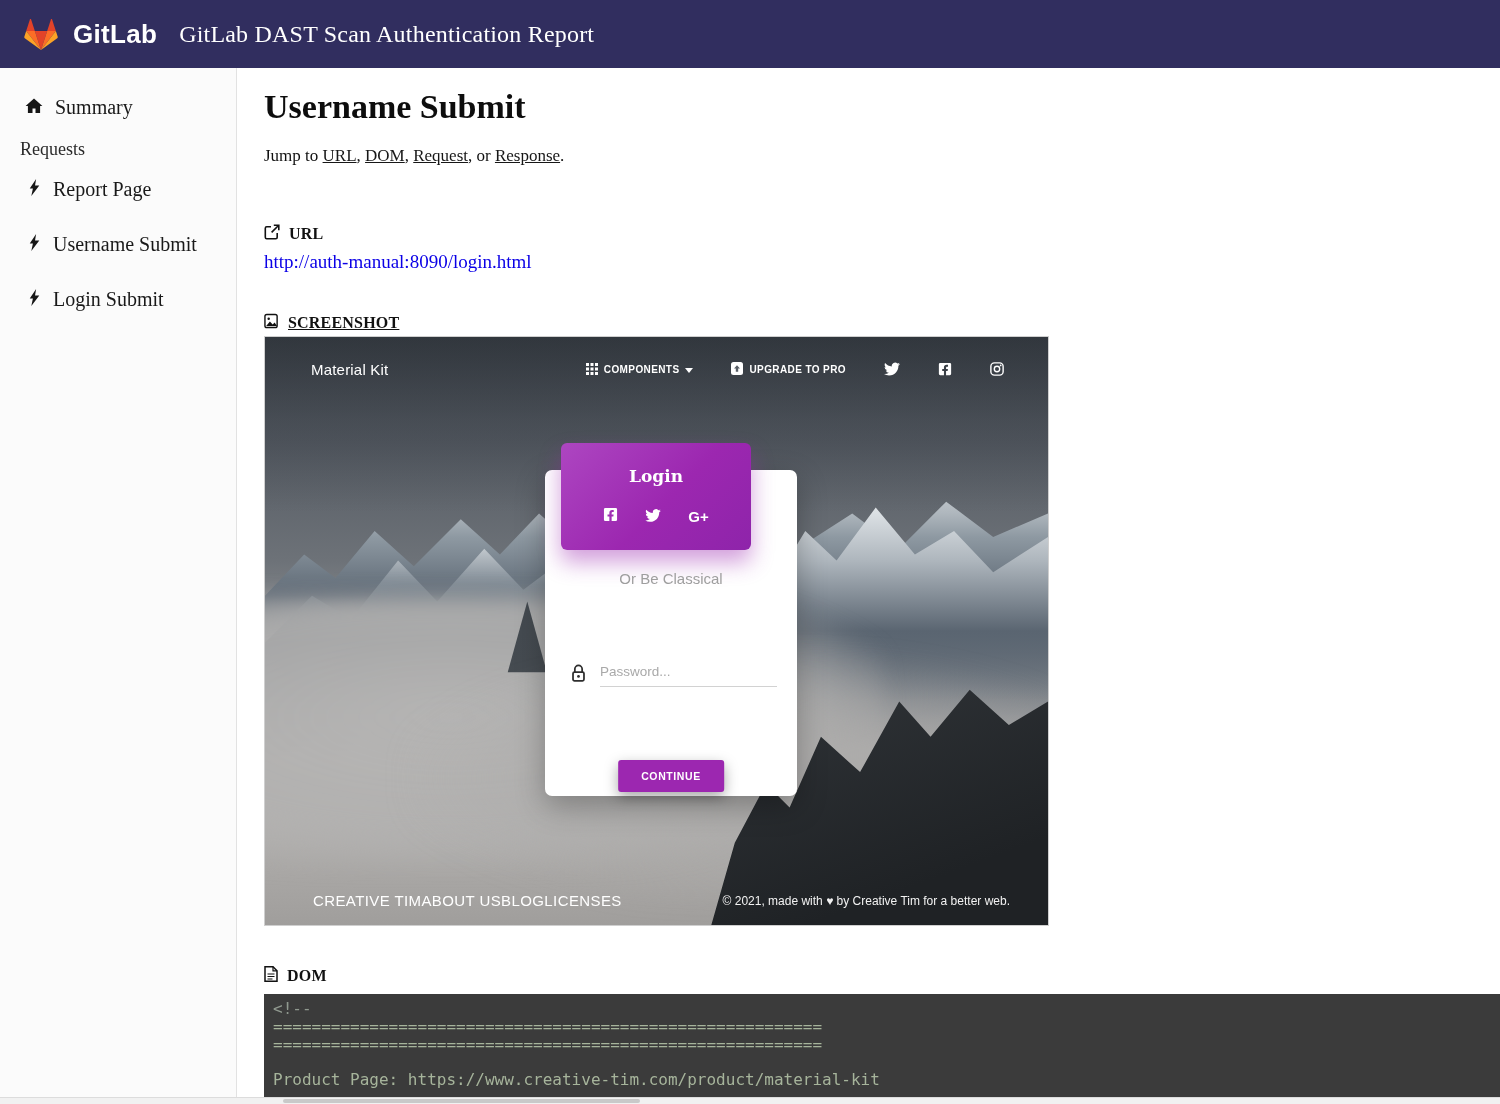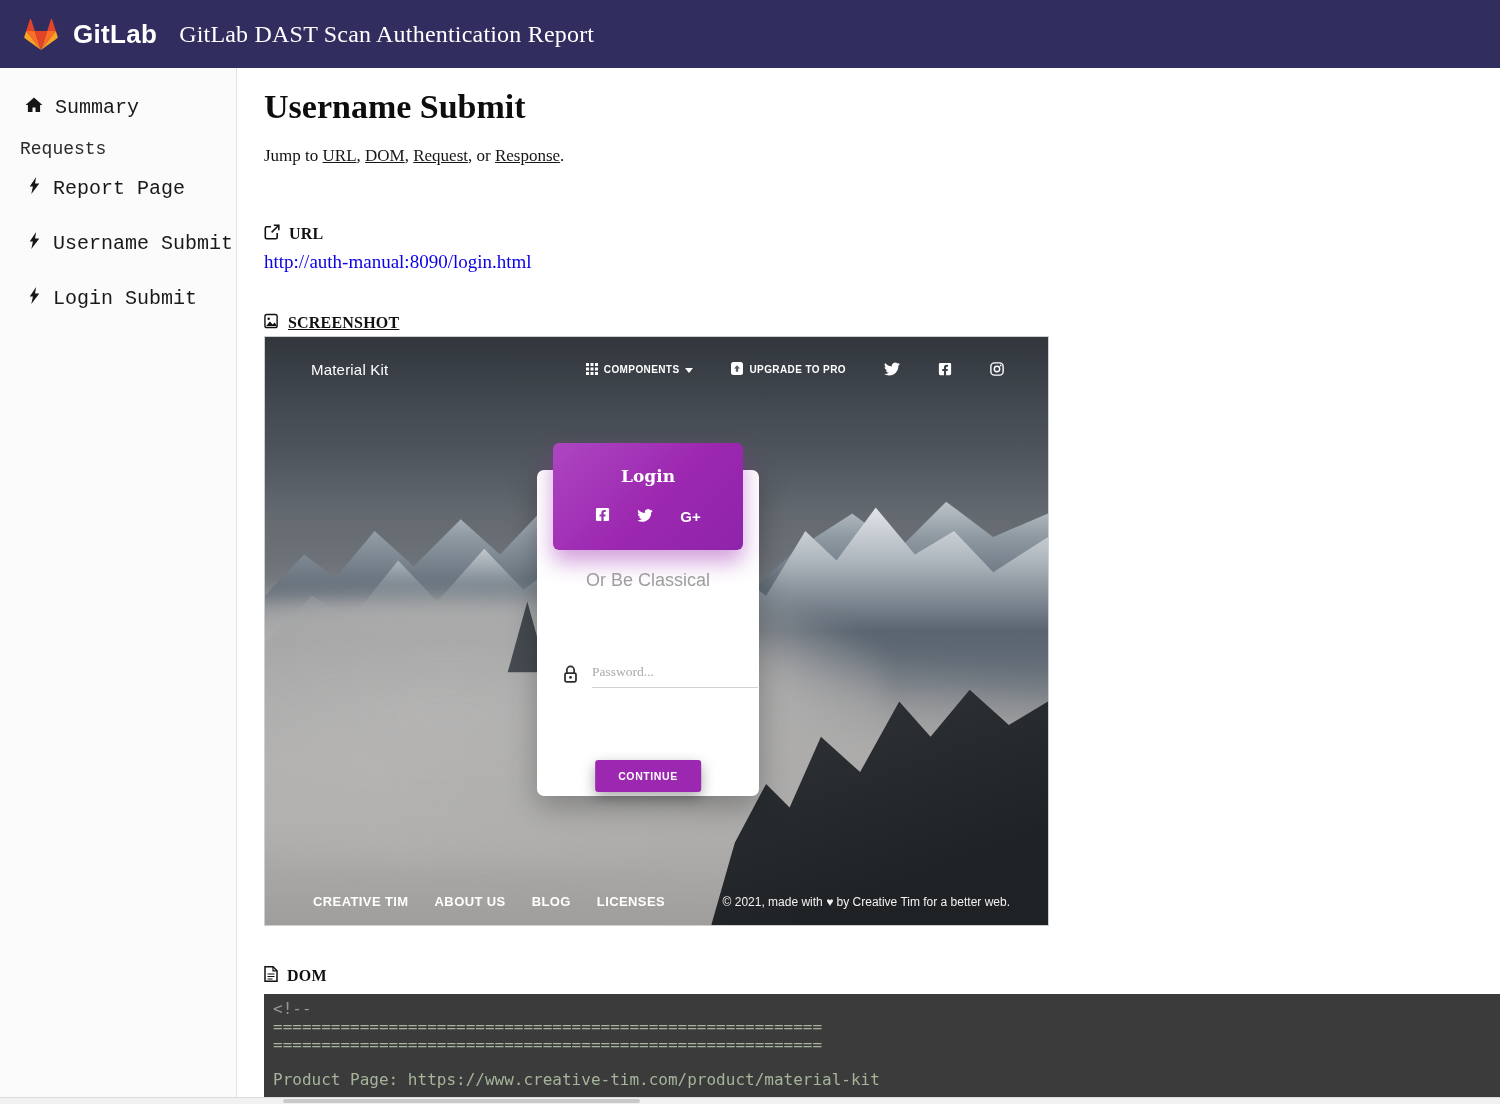--- a/index.html
+++ b/index.html
@@ -8,21 +8,21 @@
   body { width:1500px; height:1104px; overflow:hidden; background:#fff; position:relative;
          font-family:"Liberation Serif","DejaVu Serif",serif; color:#111; }
 
   
   .navbar { height:68px; background:#312e5f; display:flex; align-items:center; padding-left:24px; }
   .logo-svg { width:34px; height:31px; display:block; }
   .brand { color:#fff; font-family:"Liberation Sans","DejaVu Sans",sans-serif; font-size:26px; font-weight:600; margin-left:15px; letter-spacing:.3px; }
   .nav-title { color:#fff; font-size:24px; font-weight:400; margin-left:22px; letter-spacing:.2px; }
 
   
-  .sidebar { position:absolute; top:68px; left:0; bottom:7px; width:237px; background:#fbfbfb; border-right:1px solid #e2e2e2;font-family:Liberation Mono, monospace; }
+  .sidebar { position:absolute; top:68px; left:0; bottom:7px; width:237px; background:#fbfbfb; border-right:1px solid #e2e2e2; }
   .side-item { display:flex; align-items:center; gap:12px; padding-left:25px; font-size:20px; color:#191919; cursor:pointer; }
   .side-item.summary { margin-top:28px; }
   .side-section { margin-top:20px; padding-left:20px; font-size:18px; color:#2b2b2b; }
   .req-item { margin-top:32px; padding-left:29px; gap:13px; }
   .req-item.first { margin-top:18px; }
   .icon-dark { flex:0 0 auto; }
 
   
   .main { position:absolute; top:68px; left:238px; right:0; bottom:7px; background:#fff; overflow:hidden; }
   .inner { padding-left:26px; }
@@ -62,39 +62,39 @@
     background:linear-gradient(160deg,#77787a 10%,#57595c 35%,#303438 60%,#1f2225 90%);
     clip-path:polygon(57% 100%,60% 86%,64% 76%,67% 80%,71% 68%,76% 74%,81% 62%,85% 68%,90% 60%,95% 66%,100% 62%,100% 100%); }
   .s-topshade { position:absolute; inset:0;
     background:linear-gradient(180deg,rgba(15,18,24,.42) 0%,rgba(15,18,24,.18) 14%,rgba(15,18,24,0) 30%); }
 
   .s-nav { position:absolute; top:24px; left:46px; right:44px; display:flex; align-items:center; color:#fff; z-index:5; }
   .s-brand { font-size:15px; letter-spacing:.2px; }
   .s-nav-right { margin-left:auto; display:flex; align-items:center; gap:38px; font-size:10px; font-weight:700; letter-spacing:.4px; }
   .s-nav-item { display:flex; align-items:center; gap:6px; cursor:default; }
 
-  .s-card { position:absolute; left:272px; top:133px; width:222px; height:326px; background:#fff;
+  .s-card { position:absolute; left:280px; top:133px; width:252px; height:326px; background:#fff;
             border-radius:7px; box-shadow:0 10px 30px rgba(0,0,0,.28); z-index:4; }
   .s-card-head { position:absolute; left:16px; top:-27px; width:190px; height:107px; border-radius:6px;
             background:linear-gradient(135deg,#ad46c1 0%,#9c27b0 55%,#8e24aa 100%);
             box-shadow:0 12px 22px rgba(156,39,176,.45); color:#fff; text-align:center; }
   .s-login-title { margin-top:23px; font-family:"DejaVu Serif","Liberation Serif",serif; font-weight:700; font-size:17px; }
   .s-social { margin-top:21px; display:flex; justify-content:center; align-items:center; gap:27px; }
   .s-gplus { font-family:"Liberation Sans",sans-serif; font-weight:700; font-size:15px; color:#fff; line-height:1; }
-  .s-or { position:absolute; top:100px; left:0; right:0; text-align:center; color:#9e9e9e; font-size:18px; }
+  .s-or { position:absolute; top:100px; left:0; right:0; text-align:center; color:#9e9e9e; font-size:15px; }
   .s-pw { position:absolute; left:26px; right:26px; top:190px; display:flex; align-items:flex-end; gap:14px; }
   .s-pw input { flex:1; border:none; border-bottom:1px solid #d2d2d2; font-size:13.5px; padding:4px 0 7px;
-                outline:none; background:transparent; font-family:Liberation Serif, serif; color:#333; }
+                outline:none; background:transparent; font-family:Liberation Sans, sans-serif; color:#333; }
   .s-pw input::placeholder { color:#a9a9a9; }
   .s-continue { position:absolute; top:290px; left:50%; transform:translateX(-50%);
                 background:#9c27b0; color:#fff; border:none; border-radius:3px; font-size:10.5px; font-weight:700;
                 letter-spacing:.6px; padding:10px 23px; box-shadow:0 5px 14px rgba(0,0,0,.35);
                 font-family:"Liberation Sans",sans-serif; white-space:nowrap; }
   .s-footer { position:absolute; left:48px; right:38px; bottom:16px; display:flex; align-items:center; color:#fff; z-index:3; }
-  .s-flinks { display:flex; gap:26px; font-size:13px; font-weight:700; letter-spacing:.4px; }
+  .s-flinks { display:flex; font-size:15px; font-weight:400; letter-spacing:.4px; }
   .s-copy { margin-left:auto; font-size:12px; color:#f2f2f2; }
 
   
   .code { margin-top:8px; background:#3b3b3b; color:#a6b49b; padding:6px 0 0 9px; height:115px; overflow:hidden;
           font-family:"DejaVu Sans Mono","Liberation Mono",monospace; font-size:16px; line-height:17.8px; }
   .code-line { white-space:pre; min-height:17.8px; }
   .code-line.cmt-open { color:#90998f; }
 
   
   .hscroll { position:absolute; left:0; right:0; bottom:0; height:7px; background:#f1f1f1; border-top:1px solid #dcdcdc; }

